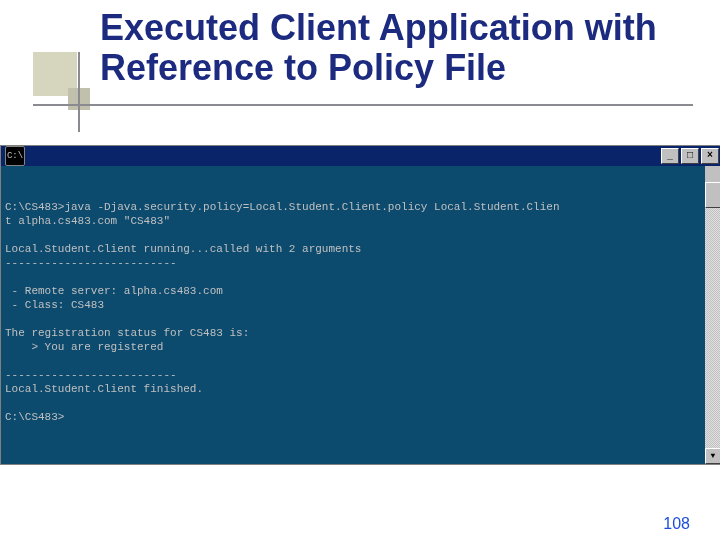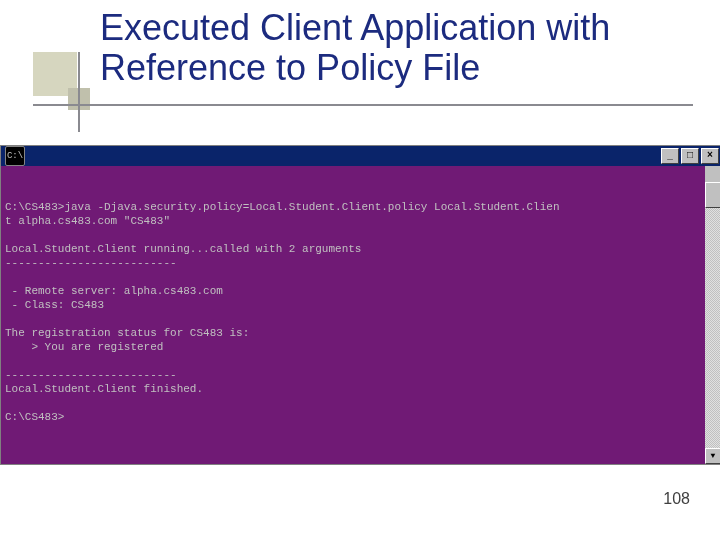--- a/index.html
+++ b/index.html
@@ -1,37 +1,37 @@
 <!DOCTYPE html>
 <html><head>
 <meta charset="utf-8">
 <style>
   html,body{margin:0;padding:0;width:720px;height:540px;background:#fff;font-family:"Trebuchet MS","Verdana",sans-serif;overflow:hidden}
   .slide{position:relative;width:720px;height:540px;background:#fff}
-  .title{position:absolute;left:100px;top:8px;width:560px;color:#1c2b7f;font-size:36px;line-height:1.12;font-weight:400}
+  .title{position:absolute;left:100px;top:8px;width:560px;color:#1c2b7f;font-size:36px;line-height:1.12;font-weight:700}
   
   .deco-sq{position:absolute;background:#d6d6bf}
   .deco-line-h{position:absolute;background:#8a8a90;height:2px}
   .deco-line-v{position:absolute;background:#8a8a90;width:2px}
   
   .win{position:absolute;left:0;top:145px;width:720px;border:1px solid #808080;background:#000}
   .titlebar{display:flex;align-items:center;height:20px;background:linear-gradient(#0a246a,#0a246a);color:#fff;font:bold 12px "Tahoma",sans-serif}
   .titlebar .sys-icon{width:18px;height:18px;margin:0 4px;display:flex;align-items:center;justify-content:center;background:#000;border:1px solid #848484;border-radius:2px}
   .titlebar .sys-icon span{color:#c0c0c0;font:9px "Courier New",monospace}
   .titlebar .title-text{flex:0 0 auto;padding-left:2px}
   .titlebar .spacer{flex:1}
   .titlebar .btn{width:16px;height:14px;margin:0 1px;background:#c0c0c0;border:1px solid #fff;border-right-color:#404040;border-bottom-color:#404040;color:#000;font:bold 10px/12px "Tahoma",sans-serif;text-align:center}
   .titlebar .btn:last-child{margin-right:2px}
-  .console-body{background:#701a75;color:#c0c0c0;font:11px/14px "Lucida Console","Courier New",monospace;padding:6px 4px 12px 4px;min-height:190px;position:relative;white-space:pre;overflow:hidden}
+  .console-body{background:#0c4a6e;color:#c0c0c0;font:11px/14px "Lucida Console","Courier New",monospace;padding:6px 4px 12px 4px;min-height:190px;position:relative;white-space:pre;overflow:hidden}
   .scroll-v{position:absolute;right:0;top:0;bottom:0;width:16px;background:#c0c0c0}
   .scroll-btn{width:16px;height:16px;background:#c0c0c0;border:1px solid #fff;border-right-color:#404040;border-bottom-color:#404040;box-sizing:border-box;display:flex;align-items:center;justify-content:center;color:#000;font-size:8px}
   .scroll-track{position:absolute;top:16px;bottom:16px;left:0;right:0;background:repeating-conic-gradient(#c0c0c0 0 25%,#e0e0e0 0 50%) 0 0/2px 2px}
   .scroll-thumb{position:absolute;top:0;left:0;right:0;height:26px;background:#c0c0c0;border:1px solid #fff;border-right-color:#404040;border-bottom-color:#404040;box-sizing:border-box}
   .scroll-btn.bottom{position:absolute;bottom:0}
-  .page-num{position:absolute;right:30px;bottom:32px;color:#404040;font:16px "Trebuchet MS",sans-serif}
+  .page-num{position:absolute;right:30px;bottom:7px;color:#1d4ed8;font:16px "Trebuchet MS",sans-serif}
 </style>
 </head>
 <body>
 
 <div class="slide">
 
   <div class="deco-sq" style="left:33px;top:52px;width:44px;height:44px"></div>
   <div class="deco-sq" style="left:68px;top:88px;width:22px;height:22px;background:#c0c0ac"></div>
   <div class="deco-line-h" style="left:33px;top:104px;width:660px"></div>
   <div class="deco-line-v" style="left:78px;top:52px;height:80px"></div>

